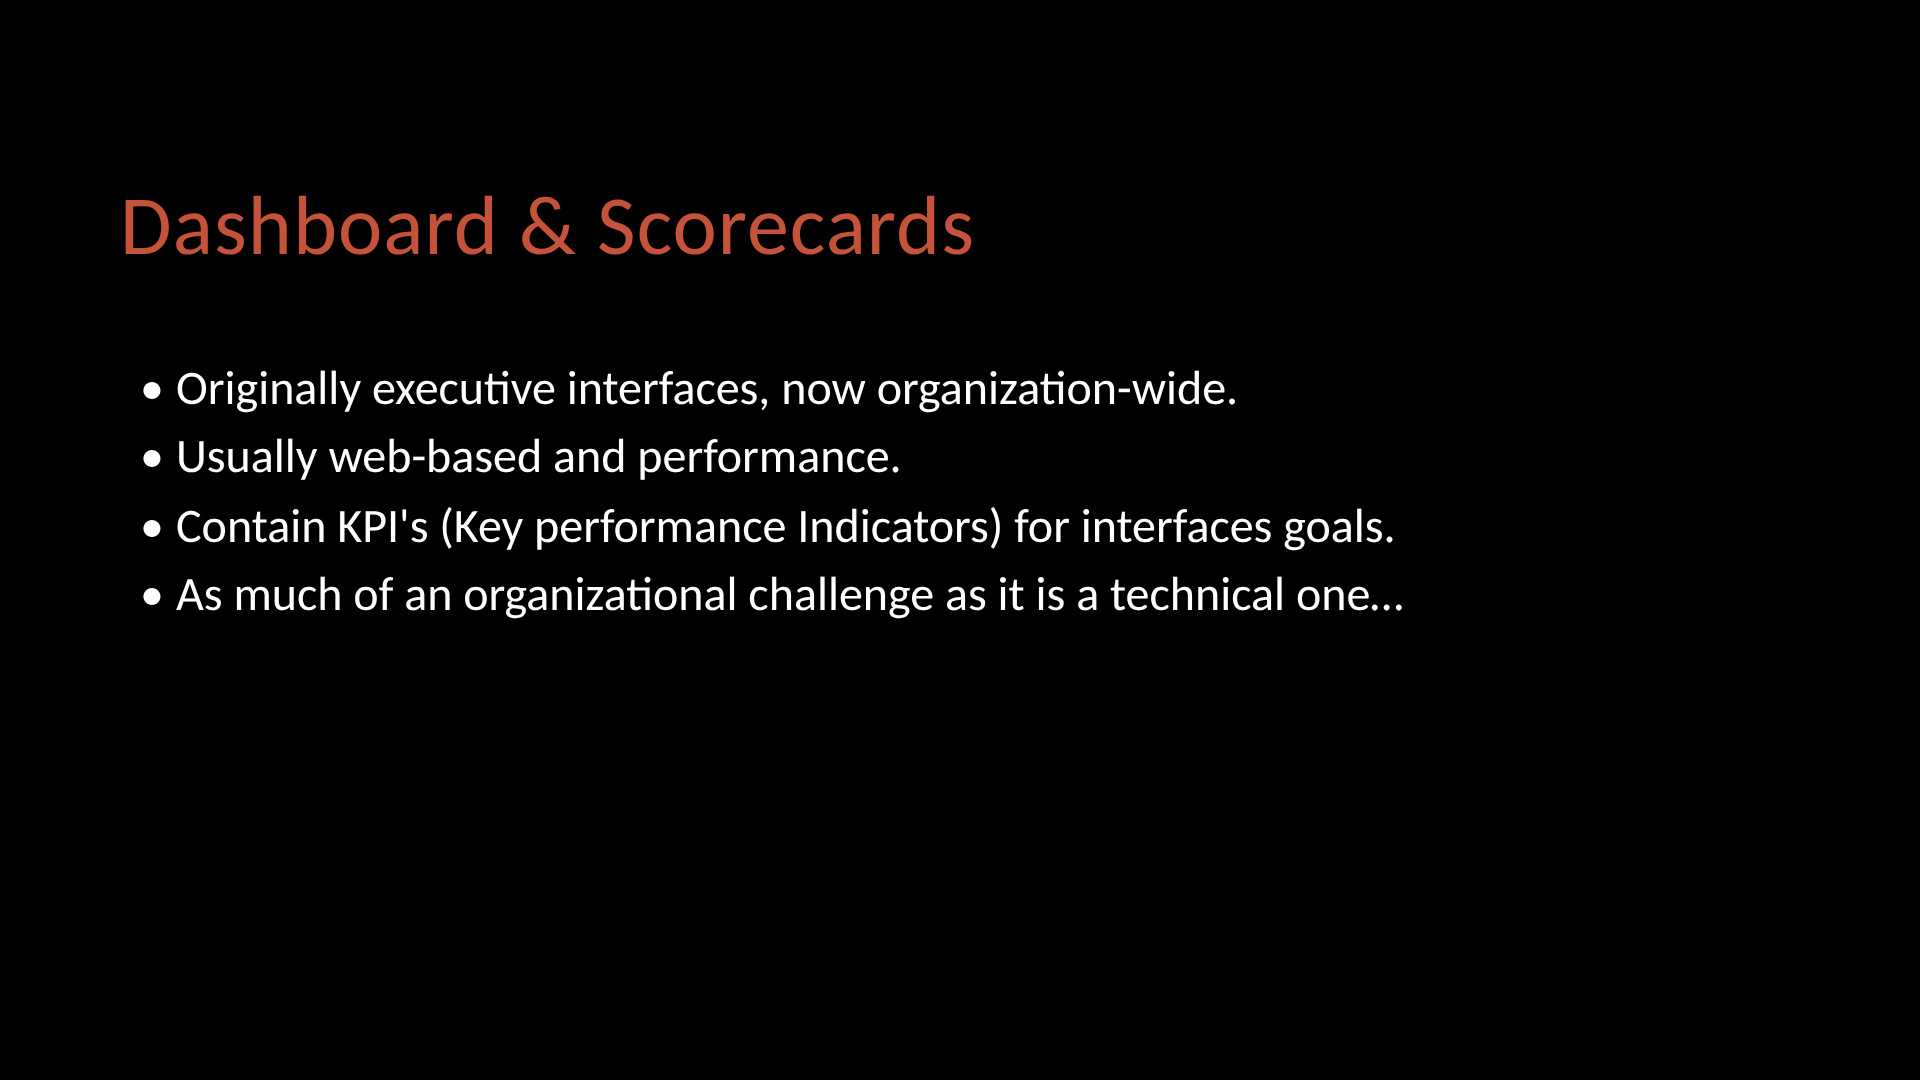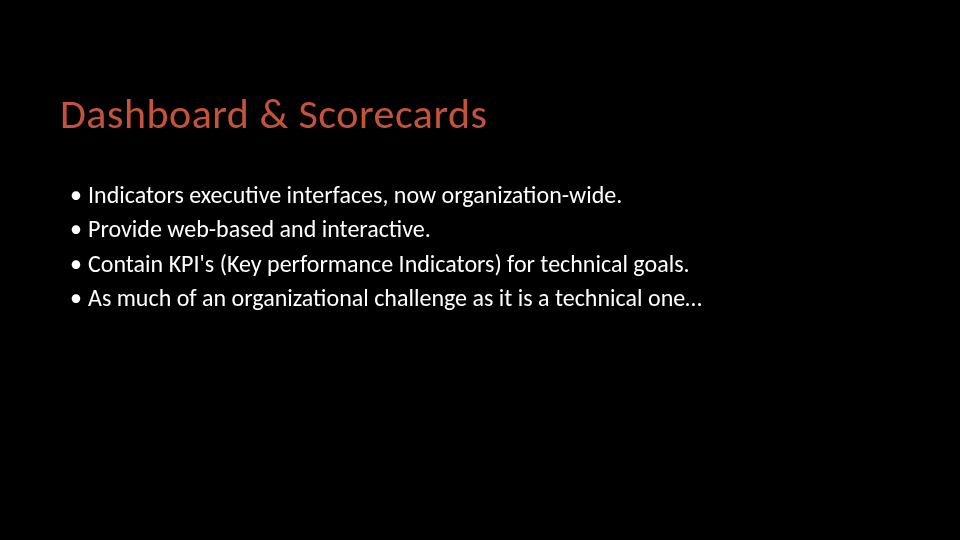--- a/index.html
+++ b/index.html
@@ -45,18 +45,18 @@
       left: 0;
       color: #ffffff;
     }
   </style>
 </head>
 <body>
 
 <div class="slide">
   <h1 class="title">Dashboard &amp; Scorecards</h1>
   <ul class="bullets">
-    <li>Indicators executive interfaces, now organization-wide.</li>
-    <li>Provide web-based and interactive.</li>
-    <li>Contain KPI's (Key performance Indicators) for technical goals.</li>
+    <li>Originally executive interfaces, now organization-wide.</li>
+    <li>Usually web-based and performance.</li>
+    <li>Contain KPI's (Key performance Indicators) for interfaces goals.</li>
     <li>As much of an organizational challenge as it is a technical one…</li>
   </ul>
 </div>
 
 </body></html>

